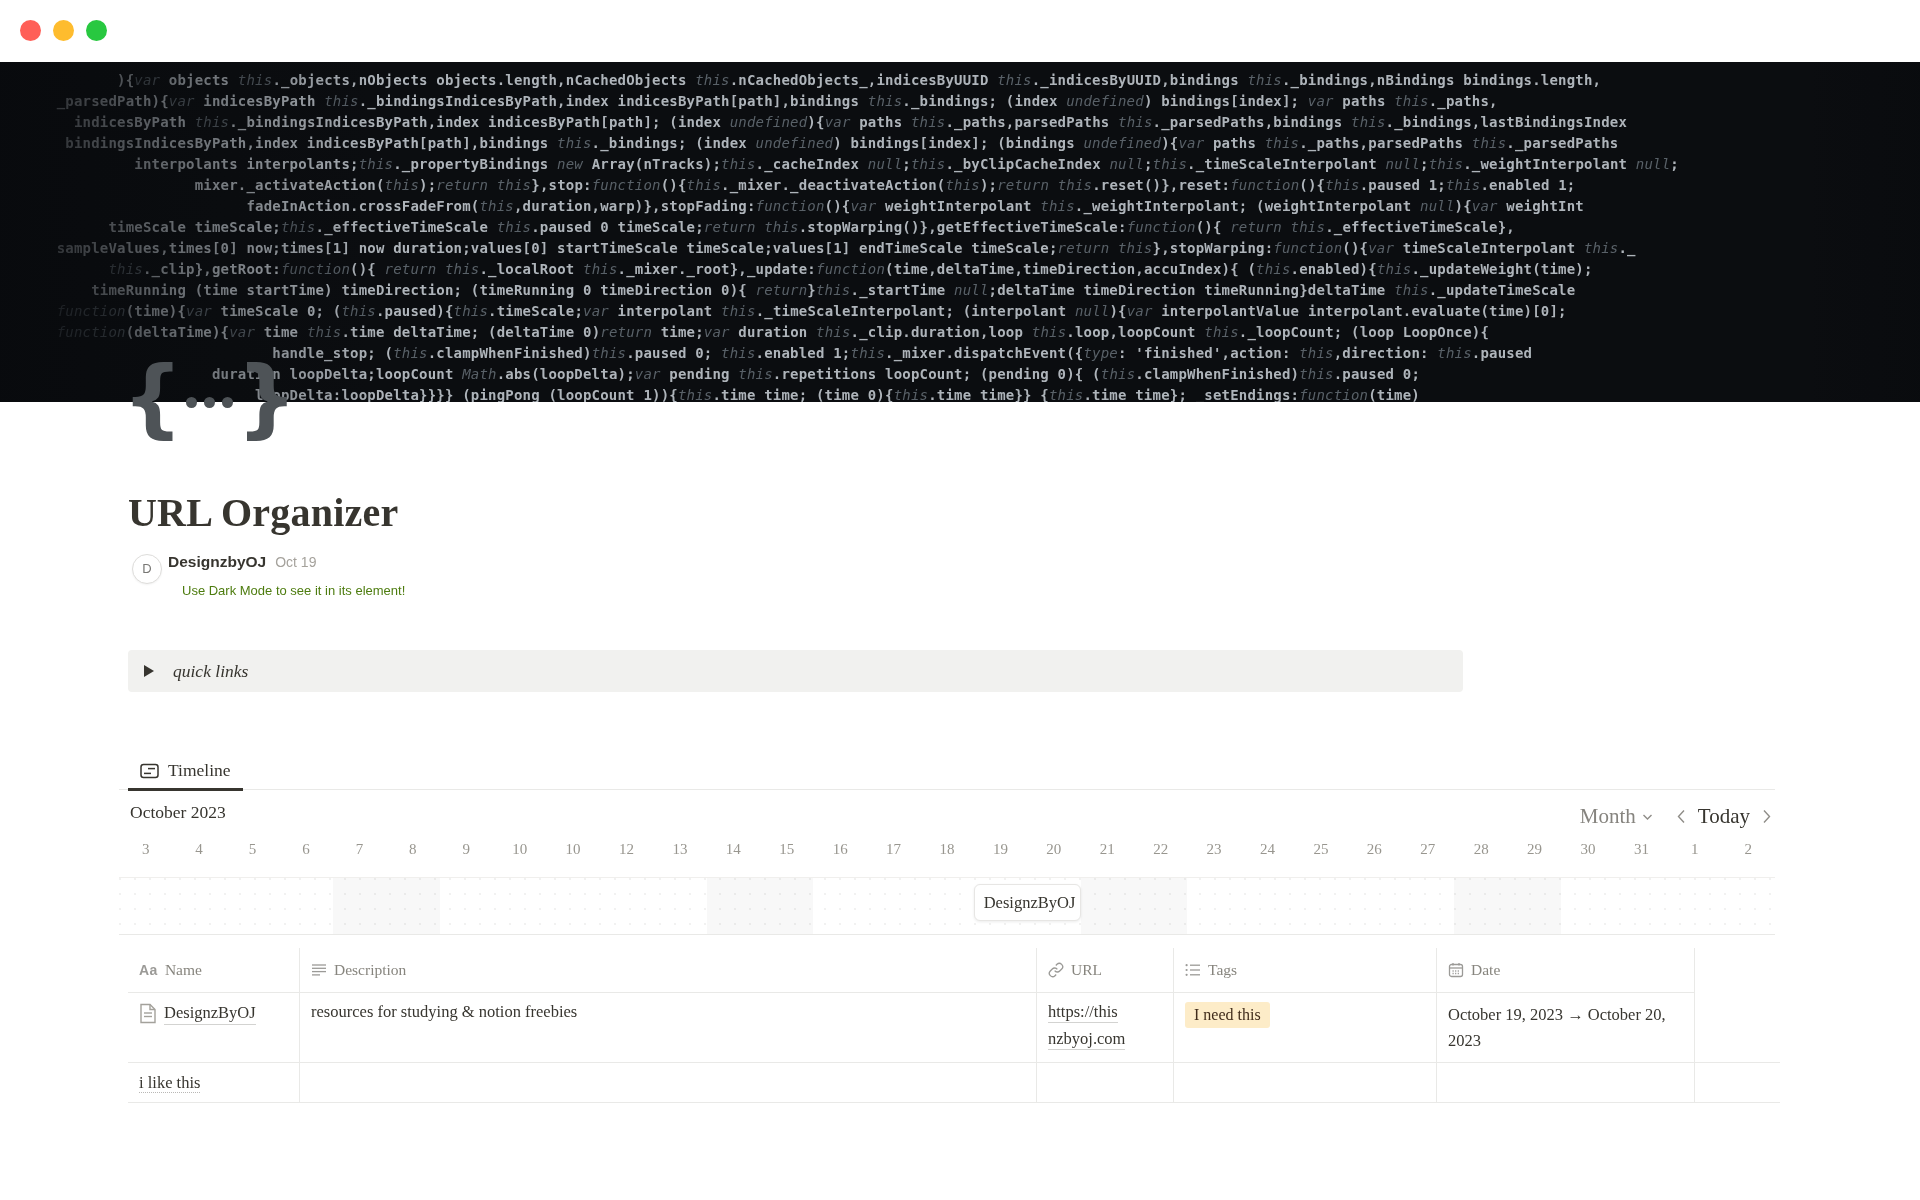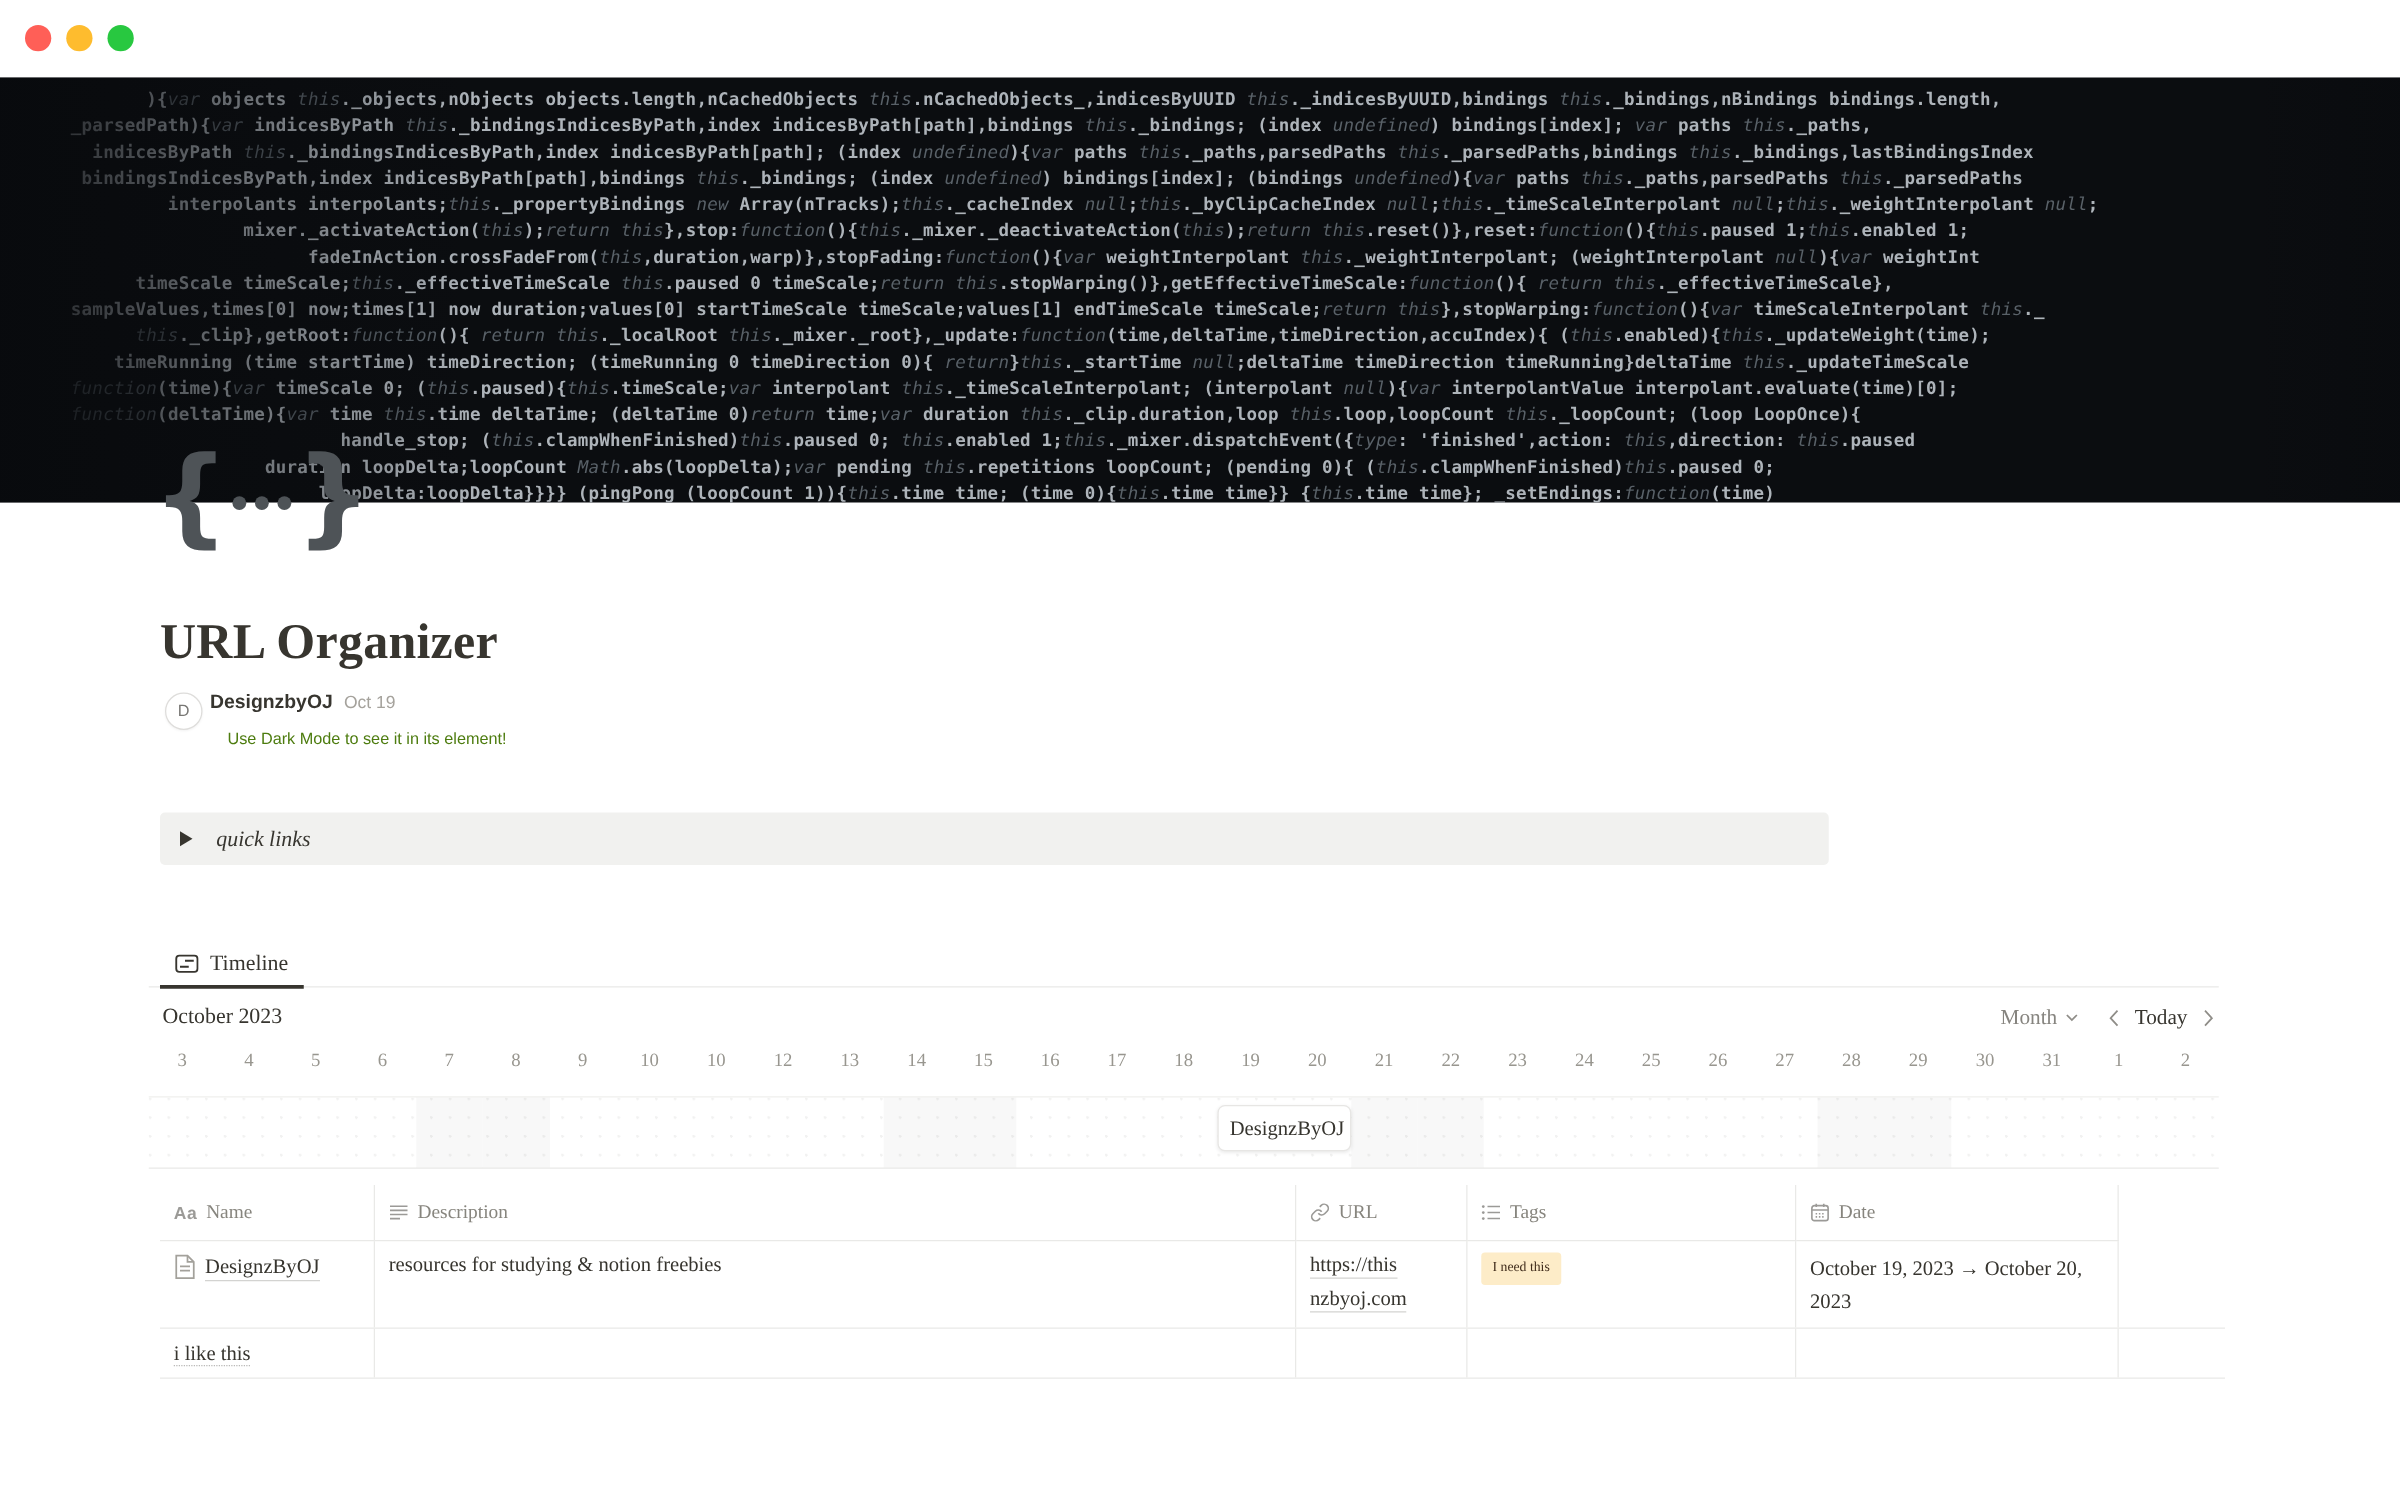--- a/index.html
+++ b/index.html
@@ -42,21 +42,21 @@
   .view-tab{position:absolute;top:5px;bottom:-2px;display:flex;align-items:center;gap:9px;padding:0 12px;
             border-bottom:3px solid #37352f;cursor:pointer;}
   .view-tab .tab-label{font-size:17.5px;color:#37352f;}
   .tab-ic{display:inline-flex;color:#37352f;}
   
   .timeline{position:absolute;left:119px;top:748px;width:1656px;}
   .tl-tabrow{height:41px;}
   .tl-tab{left:9px;}
   .tl-controls{position:relative;height:51px;}
   .tl-month-label{position:absolute;left:11px;top:12px;font-size:17.5px;color:#37352f;}
-  .tl-right{position:absolute;right:2px;top:14px;display:flex;align-items:center;color:#86847f;font-size:17px;}
+  .tl-right{position:absolute;right:2px;top:14px;display:flex;align-items:center;color:#86847f;font-size:21px;}
   .tl-scale{display:flex;align-items:center;gap:6px;cursor:pointer;}
   .tl-nav{display:flex;align-items:center;margin-left:22px;}
   .tl-chev{display:inline-flex;cursor:pointer;color:#8f8d88;padding:2px;}
   .tl-today{margin:0 10px;color:#37352f;cursor:pointer;}
   .tl-dates{display:grid;grid-template-columns:repeat(31,1fr);height:26px;}
   .tl-date{text-align:center;font-size:15px;color:#98968f;}
   .tl-lane{position:relative;height:56px;margin-top:10px;border-top:1px solid #f0efed;border-bottom:1px solid #e9e9e7;
            background-image:radial-gradient(circle at 1px 1px,rgba(55,53,47,.065) 1px,transparent 1.2px);background-size:15px 15px;}
   .weekend-band{position:absolute;top:0;bottom:0;background:rgba(55,53,47,.035);}
   .tl-card{position:absolute;top:6px;height:37px;background:#fff;border:1px solid #e7e6e4;border-radius:6px;
@@ -79,21 +79,21 @@
   .c-name{width:172px;}
   .c-desc{width:737px;}
   .c-url{width:137px;}
   .c-tags{width:263px;}
   .c-date{width:258px;}
   .c-fill{flex:1;border-right:none;cursor:default;}
   .name-wrap{display:flex;align-items:flex-start;gap:7px;}
   .page-link{border-bottom:1px solid rgba(55,53,47,.22);line-height:22px;white-space:nowrap;}
   .page-link.dotted{border-bottom:1px dotted rgba(55,53,47,.35);}
   .url-line{border-bottom:1px solid rgba(55,53,47,.22);line-height:20px;display:table;margin-bottom:6px;}
-  .pill{display:inline-block;background:#fdecc8;color:#402c1b;border-radius:3px;padding:3px 9px 4px;font-size:11px;line-height:19px;}
+  .pill{display:inline-block;background:#fdecc8;color:#402c1b;border-radius:3px;padding:3px 9px 4px;font-size:16px;line-height:19px;}
   .date-text{line-height:26px;}
   svg{display:block;}
 </style>
 </head>
 <body>
 
 <div class="topbar">
   <span class="tl-dot dot-red"></span>
   <span class="tl-dot dot-yellow"></span>
   <span class="tl-dot dot-green"></span>

